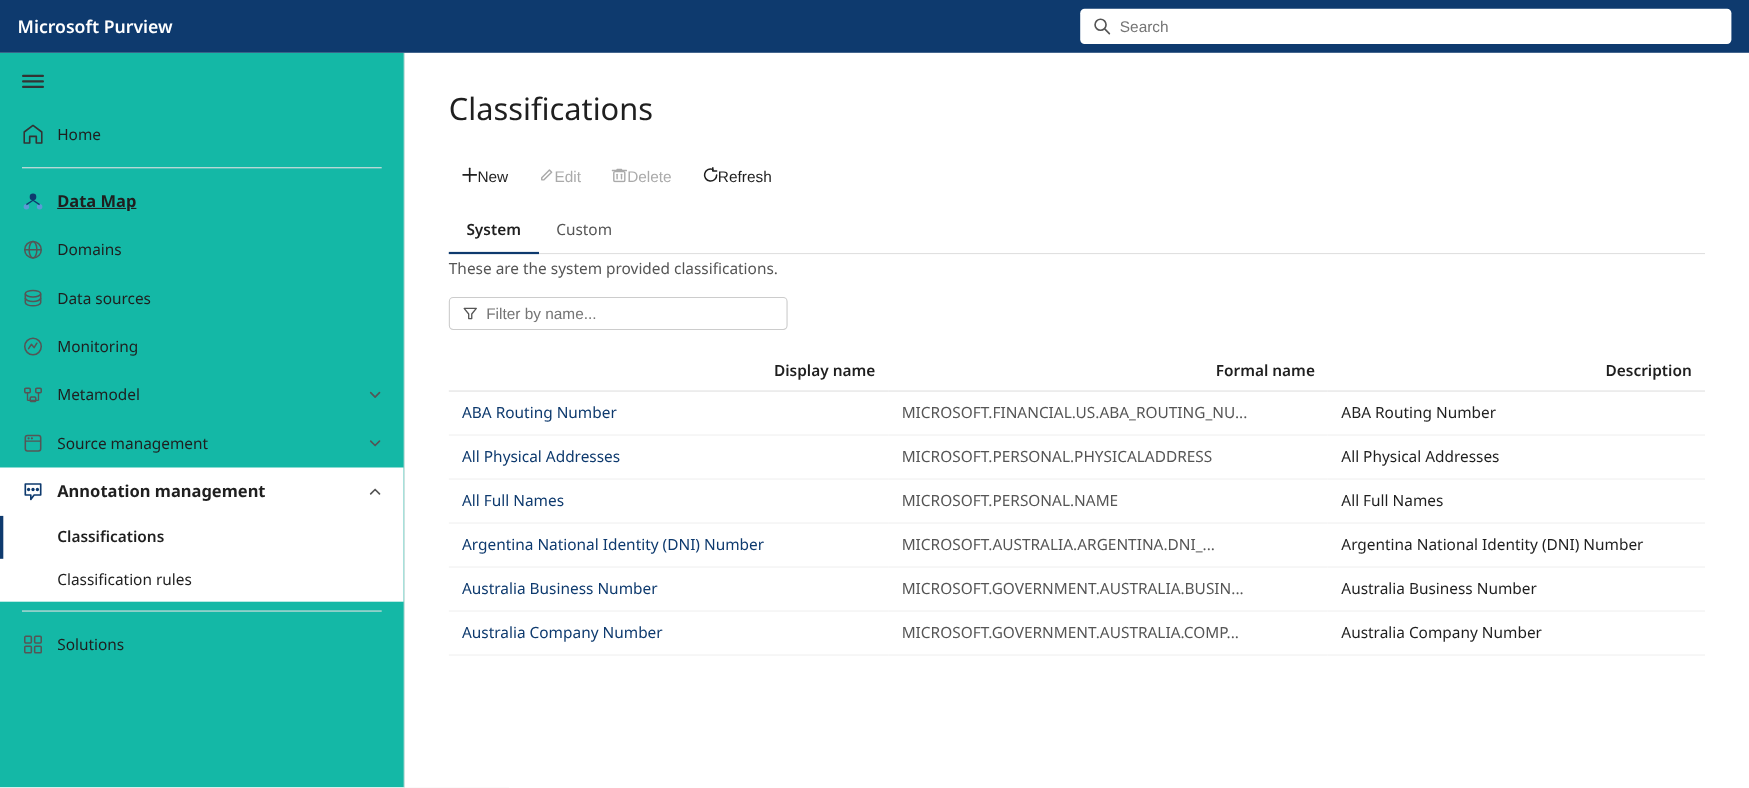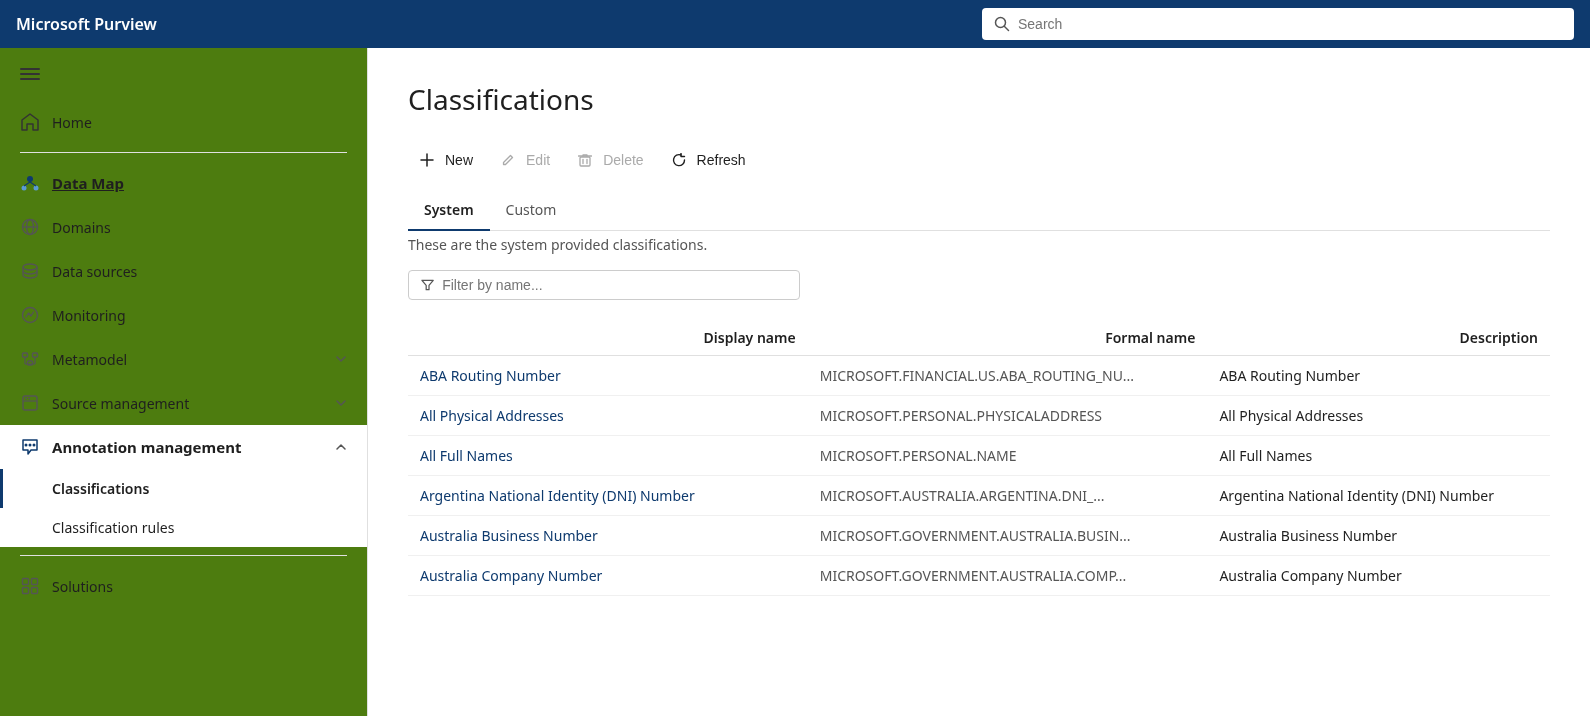--- a/index.html
+++ b/index.html
@@ -36,21 +36,21 @@
       color: #333;
     }
     .search-icon-svg { color: #555; flex-shrink: 0; }
 
     
     .layout { display: flex; flex: 1; overflow: hidden; }
 
     
     .sidebar {
       width: 368px;
-      background: #4d7c0f;
+      background: #14b8a6;
       border-right: 1px solid #e0e0e0;
       display: flex;
       flex-direction: column;
       overflow-y: auto;
       flex-shrink: 0;
     }
     .sidebar-hamburger {
       padding: 16px 20px;
       cursor: pointer;
       color: #333;
@@ -100,22 +100,22 @@
       background: white;
       overflow-y: auto;
       padding: 32px 40px;
     }
     .page-title { font-size: 28px; font-weight: 400; margin-bottom: 28px; color: #1f1f1f; }
 
     
     .toolbar { display: flex; align-items: center; gap: 4px; margin-bottom: 16px; }
     .toolbar-btn {
       display: flex;
-      align-items: center;
-      gap: 11px;
+      align-items: flex-start;
+      gap: 0;
       padding: 6px 12px;
       border: none;
       background: transparent;
       cursor: pointer;
       font-size: 14px;
       color: #1f1f1f;
       border-radius: 4px;
     }
     .toolbar-btn.disabled { color: #aaa; cursor: default; }
 
@@ -135,21 +135,21 @@
     .desc-text { font-size: 14px; color: #555; margin-bottom: 16px; }
 
     
     .filter-box {
       display: flex;
       align-items: center;
       gap: 8px;
       border: 1px solid #ccc;
       border-radius: 4px;
       padding: 6px 12px;
-      width: 392px;
+      width: 308px;
       margin-bottom: 20px;
     }
     .filter-box input { border: none; outline: none; font-size: 14px; width: 100%; color: #555; }
 
     
     .table { width: 100%; border-collapse: collapse; }
     .table th {
       text-align: right;
       font-weight: 600;
       font-size: 14px;

